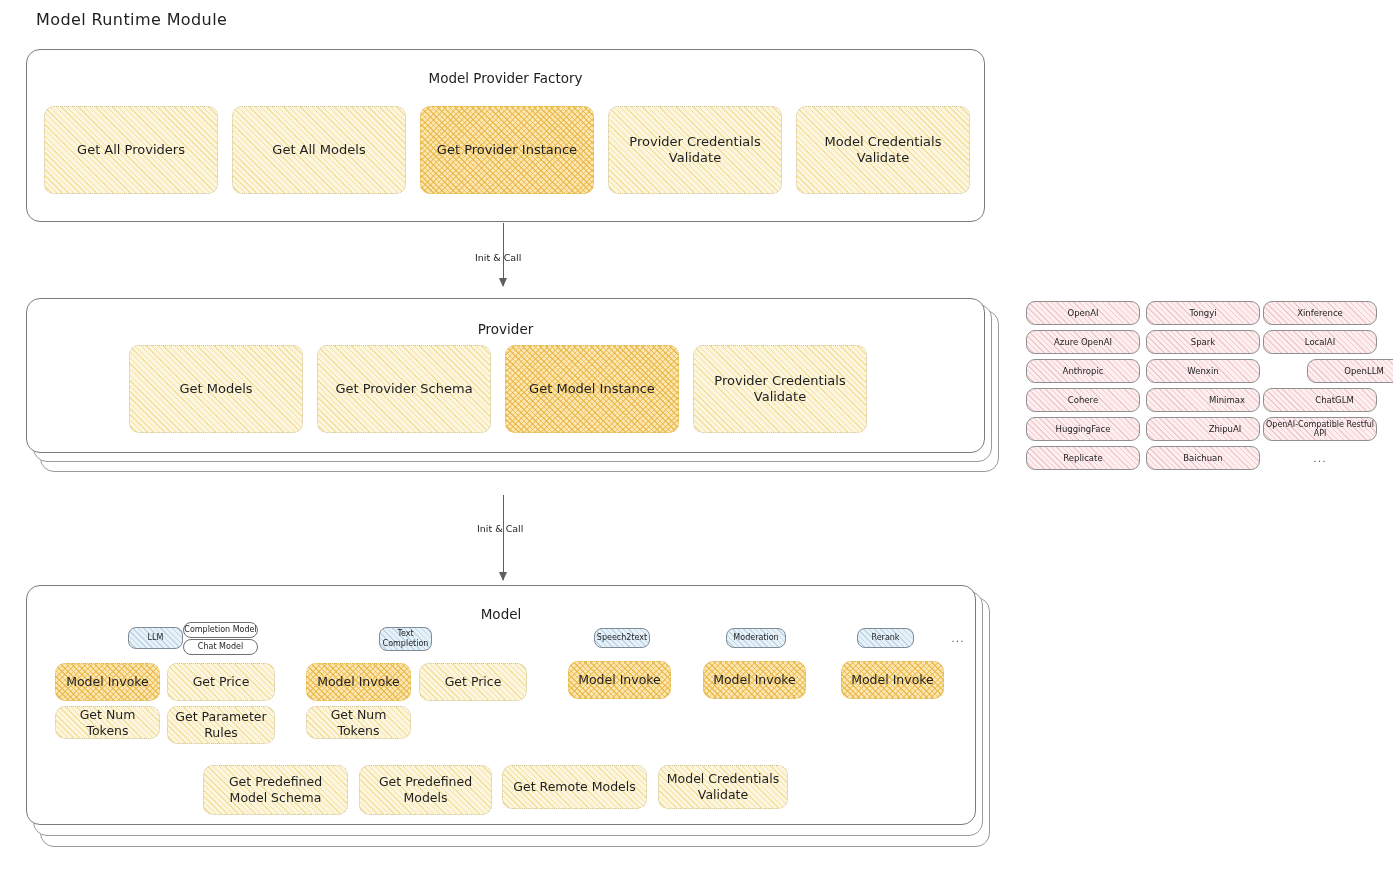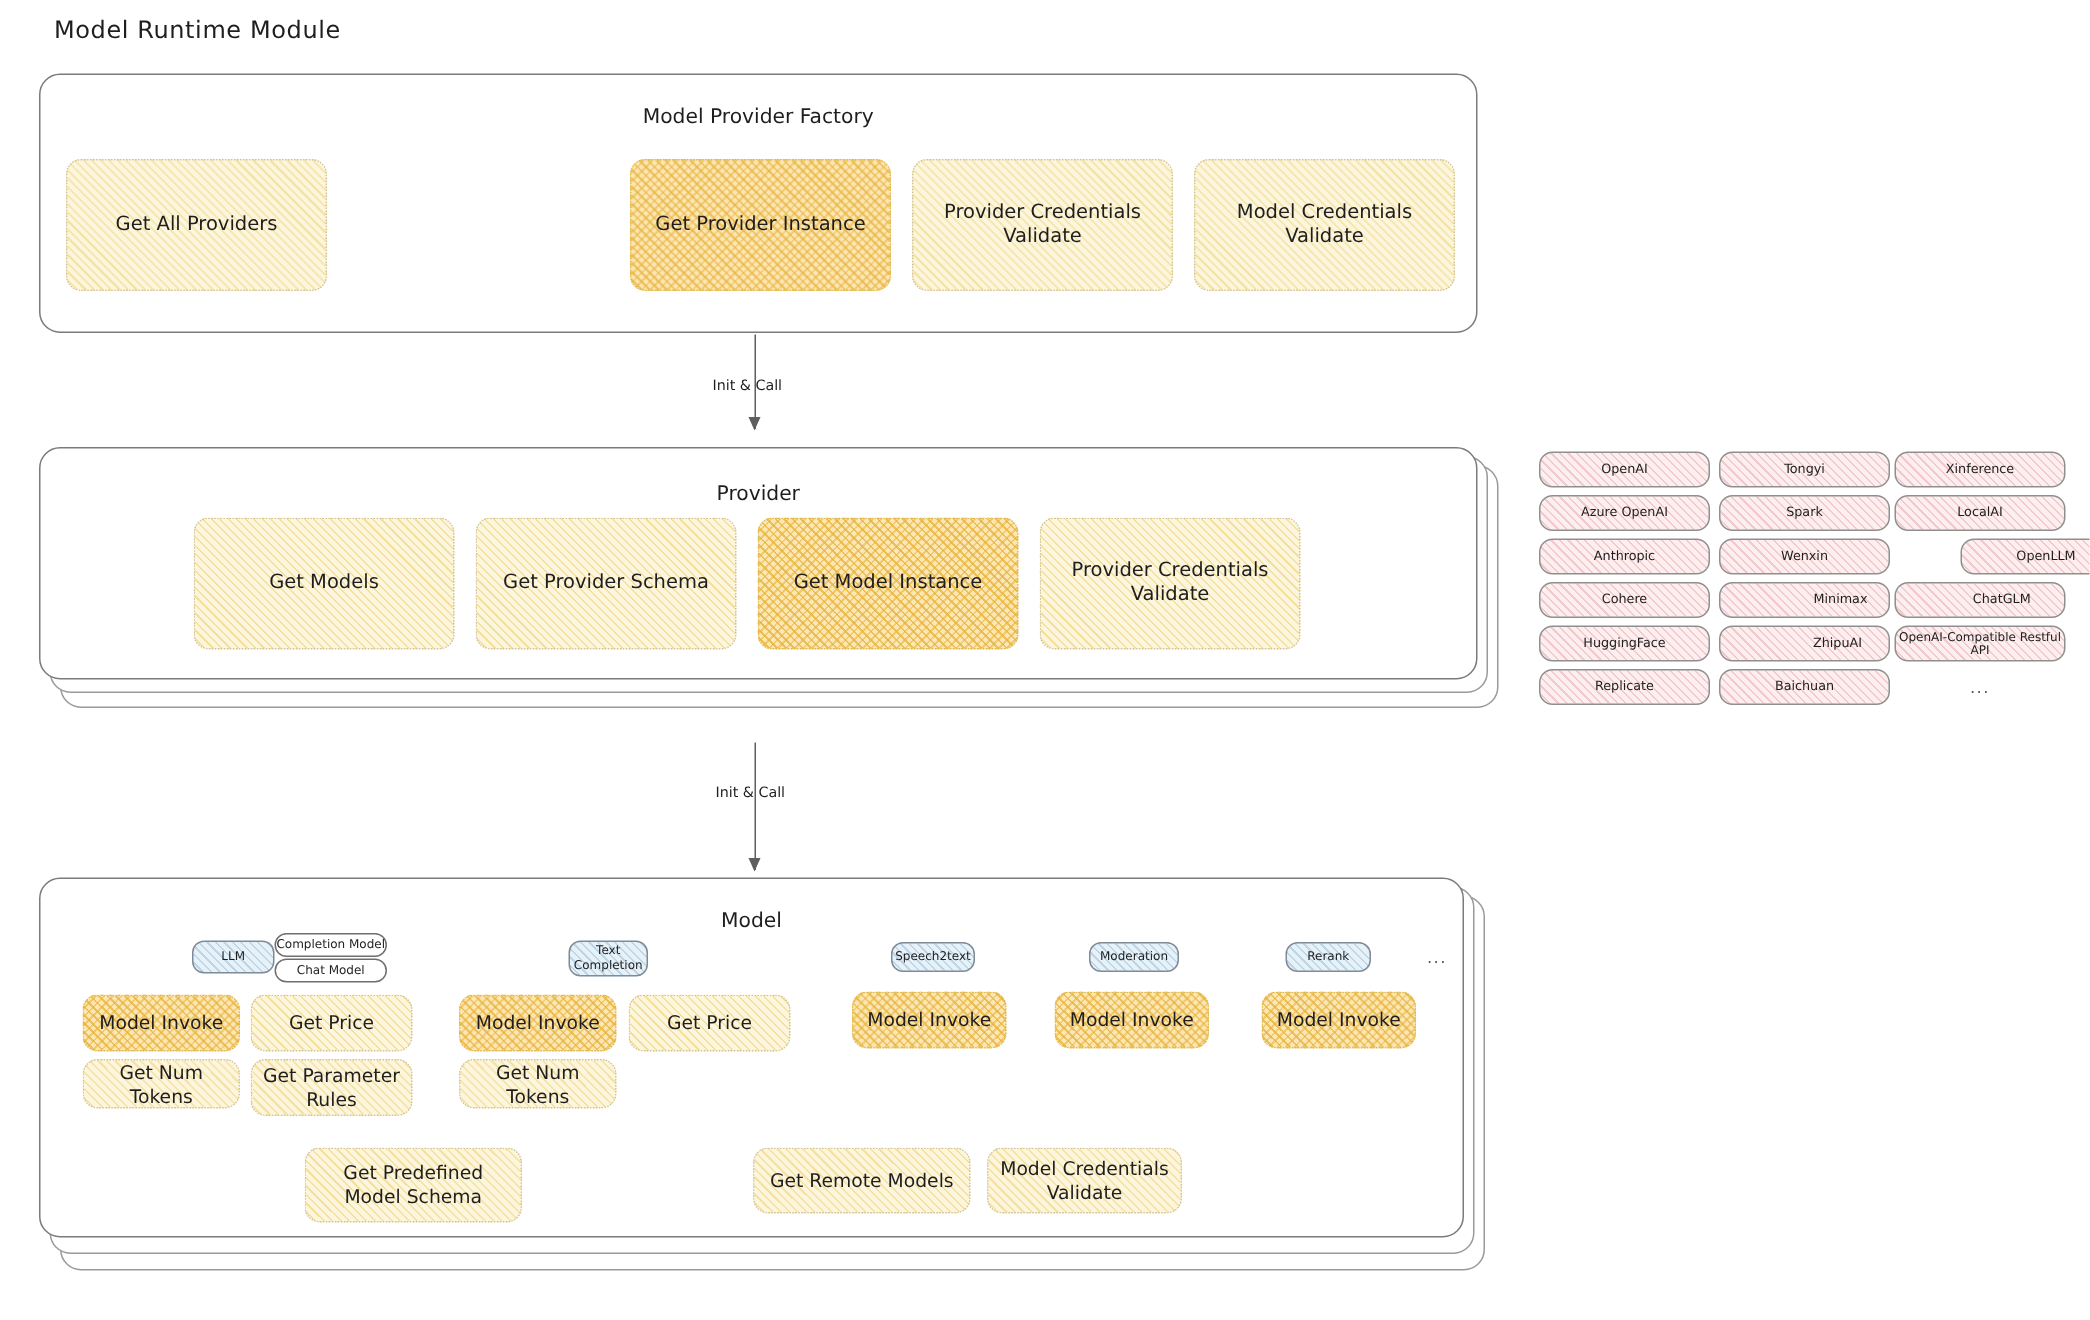--- a/index.html
+++ b/index.html
@@ -136,20 +136,21 @@
 
 <div class="canvas">
 
   <div id="page-title">Model Runtime Module</div>
 
   <div class="group" style="left:26px;top:49px;width:959px;height:173px;">
     <div class="group-title" style="top:20px;">Model Provider Factory</div>
   </div>
 
   <div class="node" style="left:44px;top:106px;width:174px;height:88px;">Get All Providers</div>
+  <div class="node" style="left:232px;top:106px;width:174px;height:88px;">Get All Models</div>
   <div class="node hl" style="left:420px;top:106px;width:174px;height:88px;">Get Provider Instance</div>
   <div class="node" style="left:608px;top:106px;width:174px;height:88px;">Provider Credentials Validate</div>
   <div class="node" style="left:796px;top:106px;width:174px;height:88px;">Model Credentials Validate</div>
 
   <div class="arrow" style="left:503px;top:223px;height:63px;">
     <div class="shaft"></div>
     <div class="head"></div>
   </div>
   <div class="arrow-label" style="left:475px;top:252px;">Init &amp; Call</div>
 
@@ -220,16 +221,17 @@
   <div class="node sm" style="left:419px;top:663px;width:108px;height:38px;">Get Price</div>
   <div class="node sm" style="left:306px;top:706px;width:105px;height:33px;">Get Num Tokens</div>
 
   <div class="node hl sm" style="left:568px;top:661px;width:103px;height:38px;">Model Invoke</div>
 
   <div class="node hl sm" style="left:703px;top:661px;width:103px;height:38px;">Model Invoke</div>
 
   <div class="node hl sm" style="left:841px;top:661px;width:103px;height:38px;">Model Invoke</div>
 
   <div class="node sm" style="left:203px;top:765px;width:145px;height:50px;">Get Predefined Model Schema</div>
+  <div class="node sm" style="left:359px;top:765px;width:133px;height:50px;">Get Predefined Models</div>
   <div class="node sm" style="left:502px;top:765px;width:145px;height:44px;">Get Remote Models</div>
   <div class="node sm" style="left:658px;top:765px;width:130px;height:44px;">Model Credentials Validate</div>
 
 </div>
 
 </body></html>

